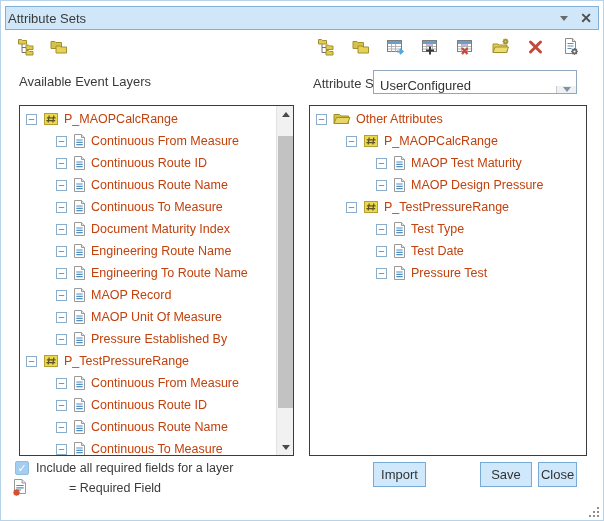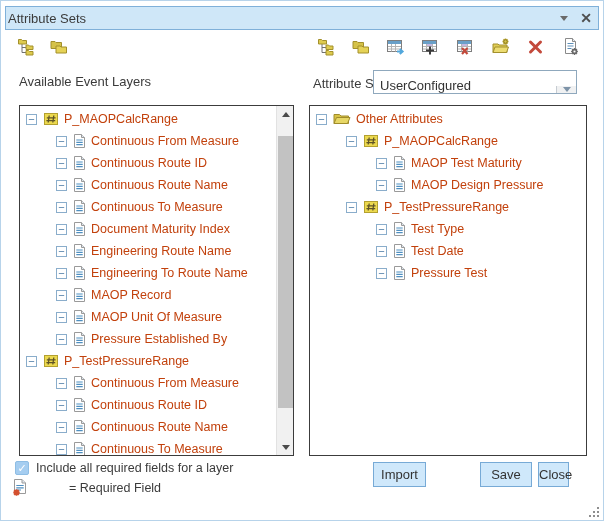--- a/index.html
+++ b/index.html
@@ -66,21 +66,21 @@
   #required-row{position:absolute;left:11px;top:477px;display:flex;align-items:center;gap:5px;}
   #required-row .legend{font-size:12.5px;margin-left:37px;}
   .btn{
     position:absolute;top:461px;height:25px;font-size:13px;color:#333;
     background:var(--button-bg,#cfe8fb);border:1px solid var(--button-border,#77aad6);
     font-family:inherit;padding:0;
   }
   #btn-export{left:311px;width:53px;}
   #btn-import{left:372px;width:53px;}
   #btn-save{left:479px;width:52px;}
-  #btn-close{left:537px;width:31px;}
+  #btn-close{left:537px;width:39px;}
   #resize-grip{position:absolute;right:3px;bottom:4px;width:12px;height:12px;}
 </style>
 </head>
 <body>
 
 <div id="dialog">
 
   <div id="titlebar">
     <span class="title">Attribute Sets</span>
     <button class="tb-btn">

